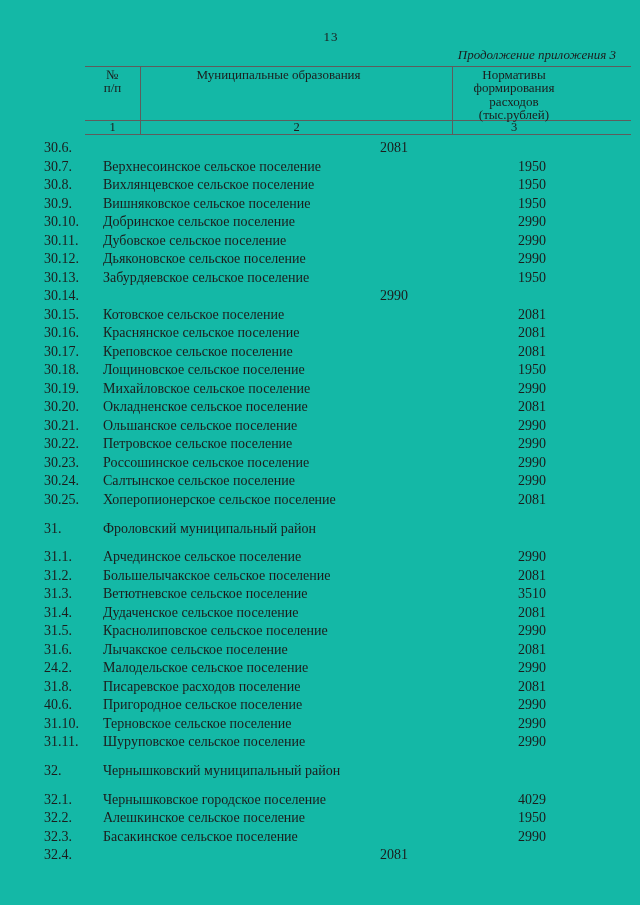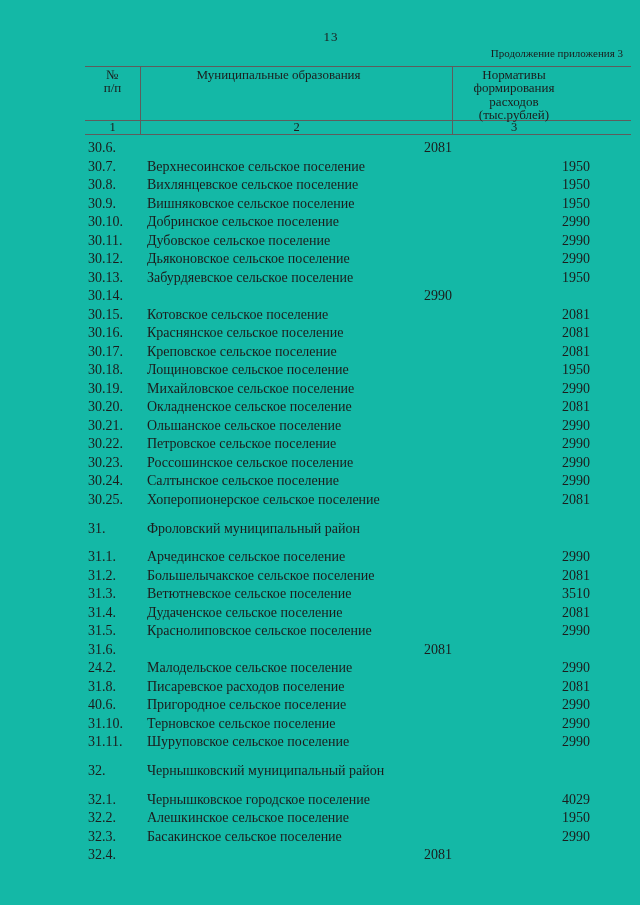--- a/index.html
+++ b/index.html
@@ -11,22 +11,23 @@
     overflow: hidden;
   }
   .page { position: relative; width: 640px; height: 905px; background: #14b8a6; }
 
   .page-number {
     position: absolute; top: 29px; left: 0; width: 640px;
     text-align: center; text-indent: 22px;
     font-size: 13px; letter-spacing: 1px;
   }
   .continuation-note {
-    position: absolute; top: 47px; right: 17px;
-    font-size: 11px;
+    position: absolute; top: 47px; right: 24px;
+    font-size: 13px;
+    font-style: italic;
   }
 
   
   .tbl-head {
     position: absolute; top: 66px; left: 85px; width: 546px;
     border-top: 1px solid #5d5d5d;
     border-bottom: 1px solid #5d5d5d;
   }
   .head-main {
     display: grid; grid-template-columns: 55px 312px 179px;
@@ -52,21 +53,21 @@
   }
   .head-index .c3 { padding-right: 56px; }
 
   
   .tbl-body {
     position: absolute; top: 139px; left: 0; width: 640px;
     font-size: 14px;
   }
   .row {
     display: grid; grid-template-columns: 59px 305px 138px;
-    padding-left: 88px;
+    padding-left: 44px;
     height: 18.5px; line-height: 18.5px;
     white-space: nowrap;
   }
   .row .num { }
   .row .name { }
   .row .val { text-align: right; }
   .row.section { margin-top: 10.5px; margin-bottom: 10px; }
 </style>
 </head>
 <body>
@@ -244,20 +245,21 @@
   </div>
 
   <div class="row">
     <span class="num">31.5.</span>
     <span class="name">Краснолиповское сельское поселение</span>
     <span class="val">2990</span>
   </div>
 
   <div class="row">
     <span class="num">31.6.</span>
+    <span class="name">Лычакское сельское поселение</span>
     <span class="val">2081</span>
   </div>
 
   <div class="row">
     <span class="num">24.2.</span>
     <span class="name">Малодельское сельское поселение</span>
     <span class="val">2990</span>
   </div>
 
   <div class="row">

